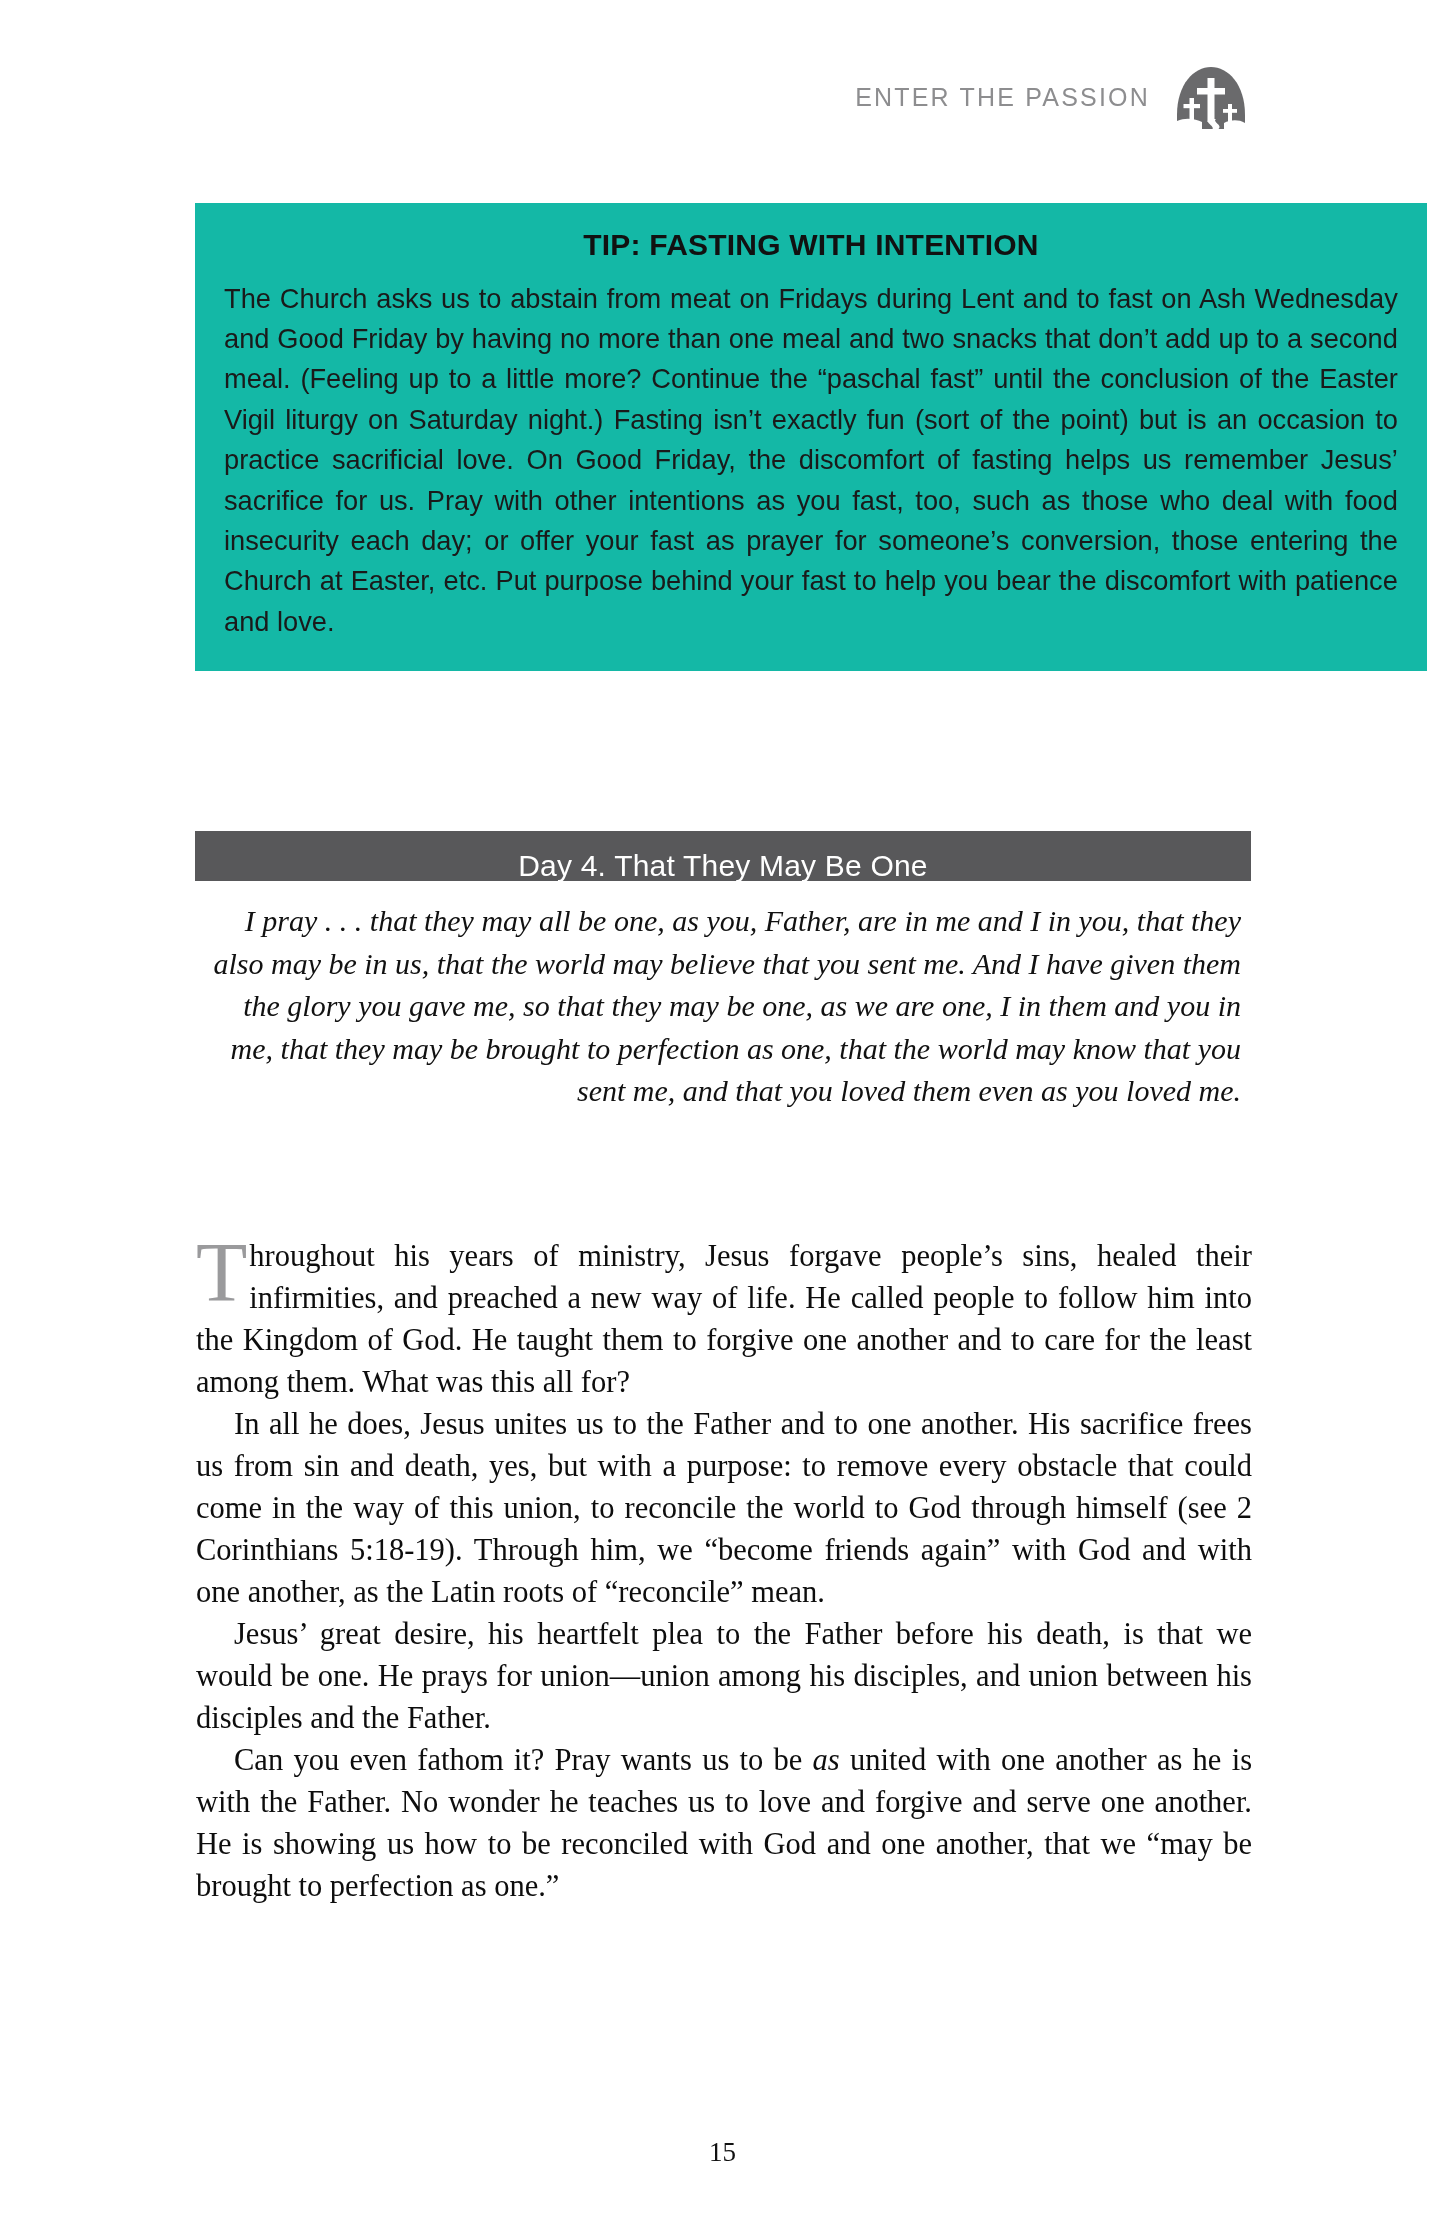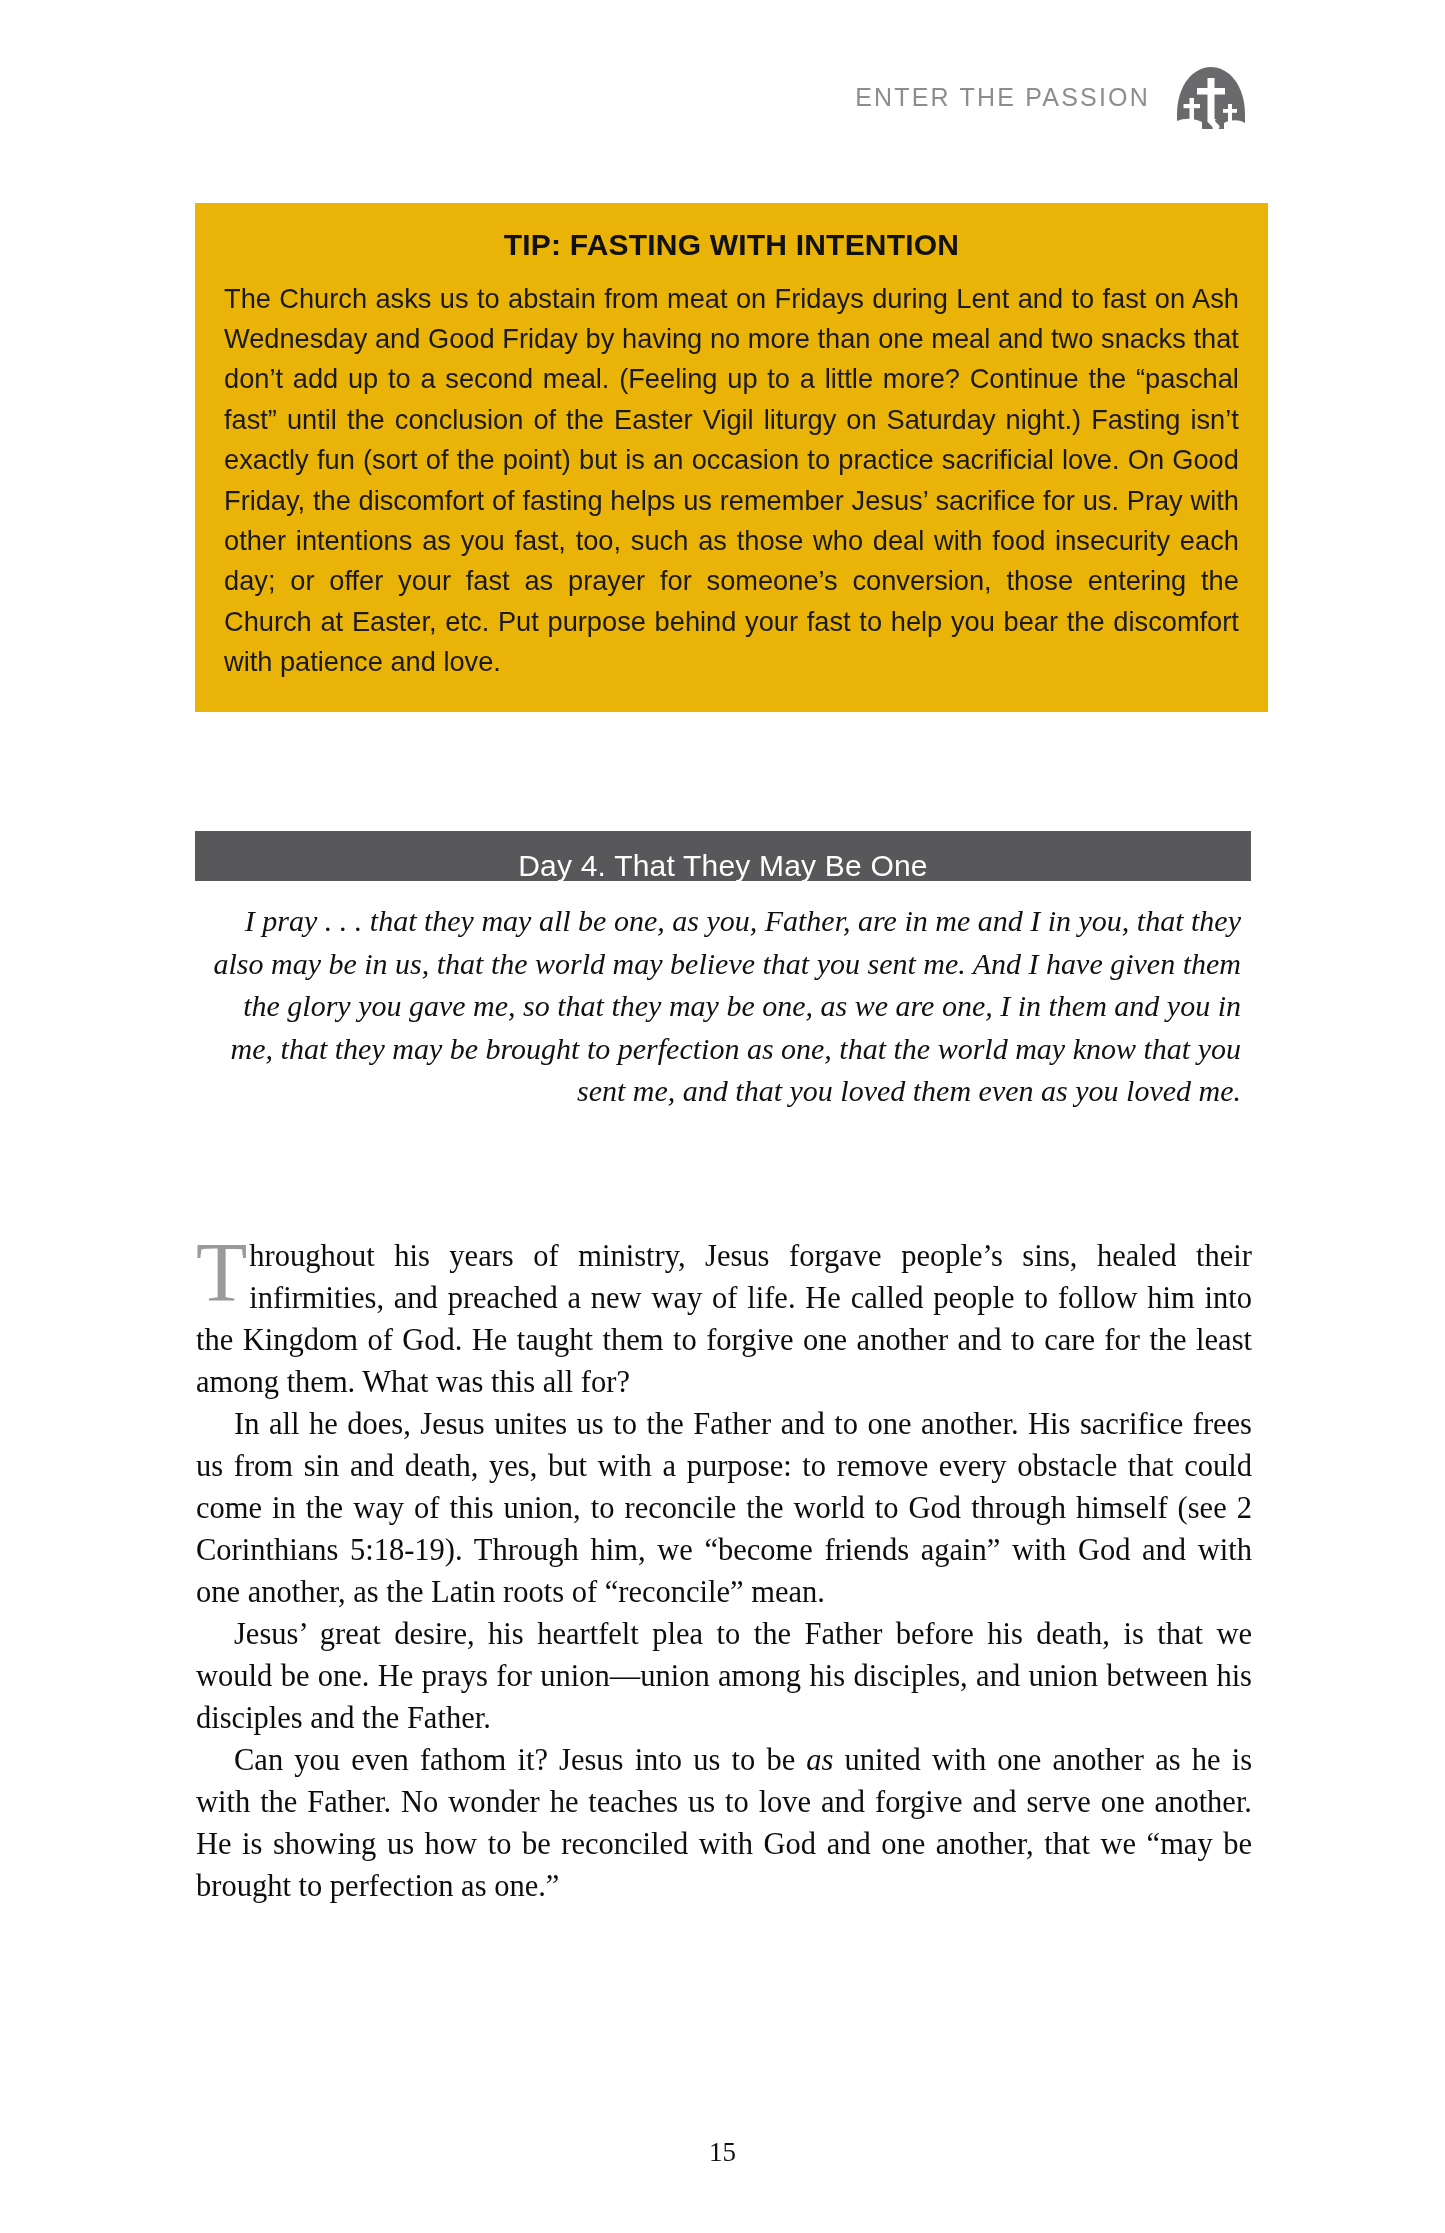--- a/index.html
+++ b/index.html
@@ -46,22 +46,22 @@
     height: 78px;
     display: block;
     flex: none;
   }
 
   
   .tip-box {
     position: absolute;
     left: 195px;
     top: 196px;
-    width: 1073px;
-    background: #eab308;
+    width: 1232px;
+    background: #14b8a6;
     box-sizing: border-box;
     padding: 24px 29px 30px 29px;
   }
   .tip-heading {
     font-family: "Liberation Sans", sans-serif;
     font-weight: bold;
     font-size: 30px;
     text-align: center;
     color: #111111;
     margin: 0 0 14px 0;
@@ -204,18 +204,18 @@
   </div>
 
   <div class="scripture">
     <span>I pray . . .  that they may all be one, as you, Father, are in me and I in you, that they also may be in us, that the world may believe that you sent me. And I have given them the glory you gave me, so that they may be one, as we are one, I in them and you in me, that they may be brought to perfection as one, that the world may know that you sent me, and that you loved them even as you loved me.</span>
   </div>
 
   <div class="body-copy">
     <p class="first"><span class="dropcap">T</span><span>hroughout his years of ministry, Jesus forgave people’s sins, healed their infirmities, and preached a new way of life. He called people to follow him into the Kingdom of God. He taught them to forgive one another and to care for the least among them. What was this all for?</span></p>
     <p>In all he does, Jesus unites us to the Father and to one another. His sacrifice frees us from sin and death, yes, but with a purpose: to remove every obstacle that could come in the way of this union, to reconcile the world to God through himself (see 2 Corinthians 5:18-19). Through him, we “become friends again” with God and with one another, as the Latin roots of “reconcile” mean.</p>
     <p>Jesus’ great desire, his heartfelt plea to the Father before his death, is that we would be one. He prays for union—union among his disciples, and union between his disciples and the Father.</p>
-    <p><span>Can you even fathom it? Jesus into us to be </span><em>as</em><span> united with one another as he is with the Father. No wonder he teaches us to love and forgive and serve one another. He is showing us how to be reconciled with God and one another, that we “may be brought to perfection as one.”</span></p>
+    <p><span>Can you even fathom it? Pray wants us to be </span><em>as</em><span> united with one another as he is with the Father. No wonder he teaches us to love and forgive and serve one another. He is showing us how to be reconciled with God and one another, that we “may be brought to perfection as one.”</span></p>
   </div>
 
   <div class="folio">15</div>
 
 </div>
 
 </body></html>

